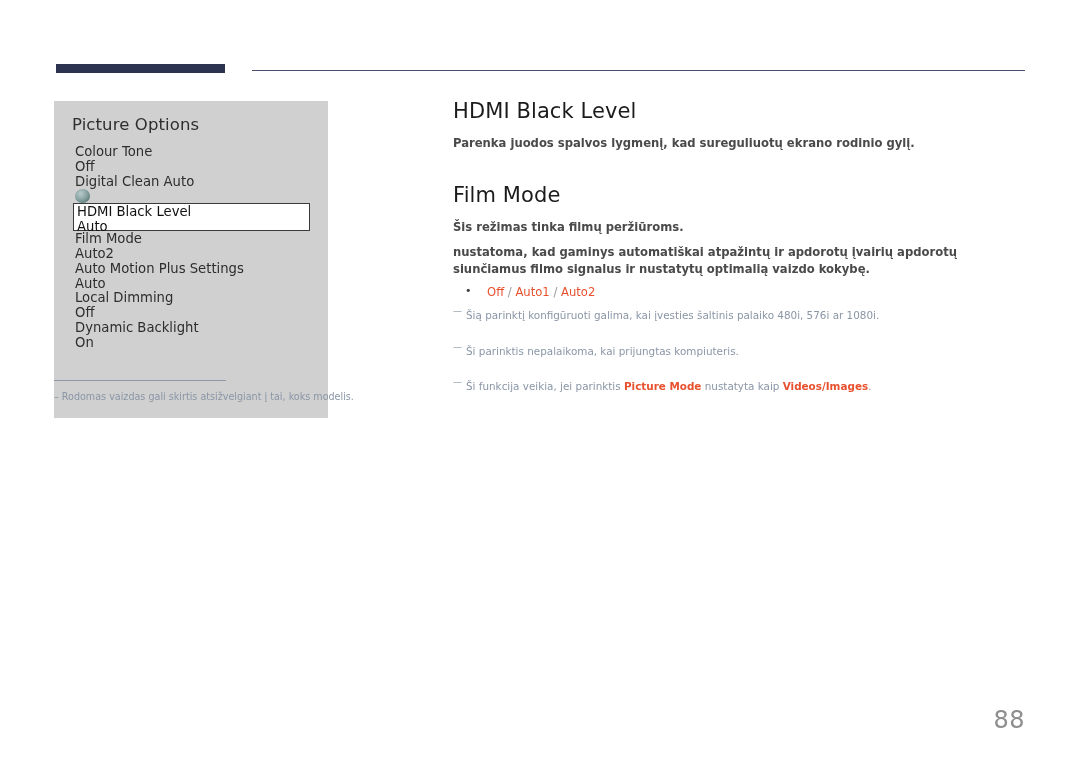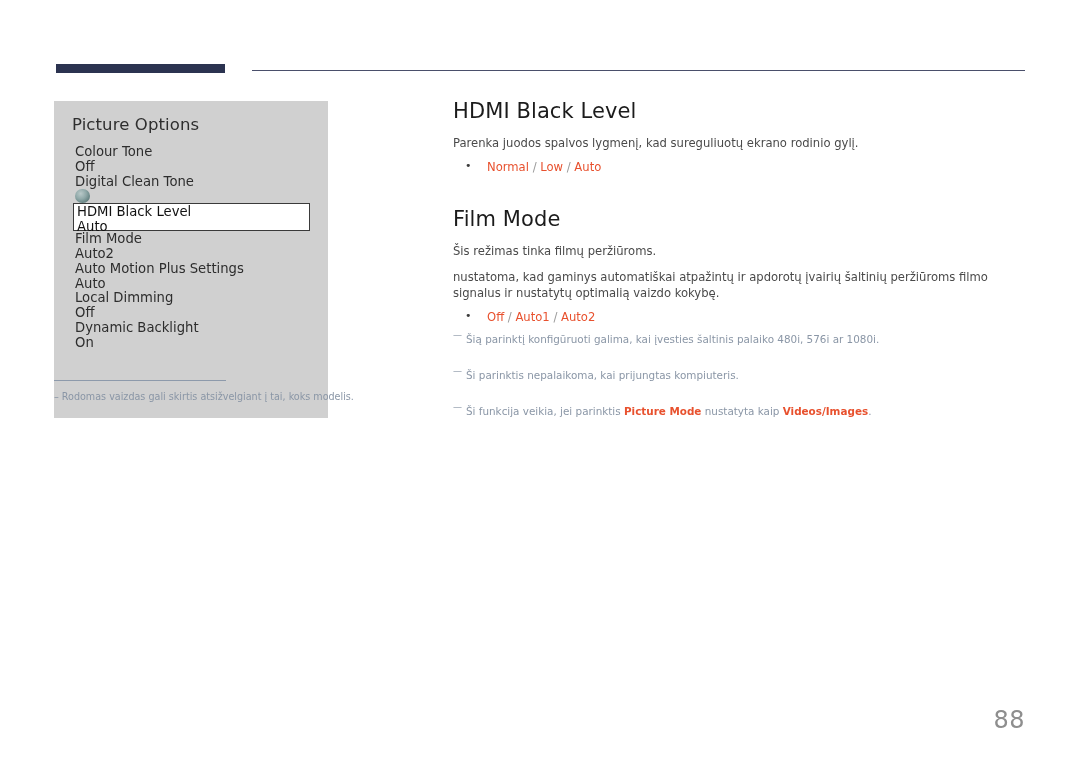--- a/index.html
+++ b/index.html
@@ -146,20 +146,21 @@
     line-height: 1.25;
   }
   .sec-heading.second {
     margin-top: 30px;
   }
   .body-text {
     font-size: 11.6px;
     color: #4a4a4a;
     line-height: 1.42;
     margin: 11px 0 0 0;
+    font-weight: bold;
   }
   .body-text.tight {
     margin-top: 9px;
   }
   ul.opt-list {
     list-style: none;
     margin: 7px 0 0 0;
     padding: 0 0 0 12px;
   }
   ul.opt-list li {
@@ -231,21 +232,21 @@
 <div id="osd-panel">
   <div id="osd-title">Picture Options</div>
   <div class="osd-rows">
 
     <div class="osd-row">
       <span class="osd-label">Colour Tone</span>
       <span class="osd-value">Off</span>
     </div>
 
     <div class="osd-row">
-      <span class="osd-label">Digital Clean Tone</span>
+      <span class="osd-label">Digital Clean Auto</span>
       <span class="osd-dot"></span>
     </div>
 
     <div class="osd-row selected">
       <span class="osd-label">HDMI Black Level</span>
       <span class="osd-value">Auto</span>
     </div>
 
     <div class="osd-row">
       <span class="osd-label">Film Mode</span>
@@ -274,29 +275,24 @@
   <div class="fn-rule"></div>
   <div class="fn-text">
     <span class="fn-dash">–</span><span>Rodomas vaizdas gali skirtis atsižvelgiant į tai, koks modelis.</span>
   </div>
 </div>
 
 <div id="content">
 
   <h1 class="sec-heading">HDMI Black Level</h1>
   <p class="body-text">Parenka juodos spalvos lygmenį, kad sureguliuotų ekrano rodinio gylį.</p>
-  <ul class="opt-list">
-    <li>
-      <span class="opt">Normal</span><span class="sep"> / </span><span class="opt">Low</span><span class="sep"> / </span><span class="opt">Auto</span>
-    </li>
-  </ul>
 
   <h1 class="sec-heading second">Film Mode</h1>
   <p class="body-text">Šis režimas tinka filmų peržiūroms.</p>
-  <p class="body-text tight">nustatoma, kad gaminys automatiškai atpažintų ir apdorotų įvairių šaltinių peržiūroms filmo signalus ir nustatytų optimalią vaizdo kokybę.</p>
+  <p class="body-text tight">nustatoma, kad gaminys automatiškai atpažintų ir apdorotų įvairių apdorotų siunčiamus filmo signalus ir nustatytų optimalią vaizdo kokybę.</p>
   <ul class="opt-list">
     <li>
       <span class="opt">Off</span><span class="sep"> / </span><span class="opt">Auto1</span><span class="sep"> / </span><span class="opt">Auto2</span>
     </li>
   </ul>
 
   <ul class="note-list">
     <li><span>Šią parinktį konfigūruoti galima, kai įvesties šaltinis palaiko 480i, 576i ar 1080i.</span></li>
     <li><span>Ši parinktis nepalaikoma, kai prijungtas kompiuteris.</span></li>
     <li><span>Ši funkcija veikia, jei parinktis </span><span class="note-hl">Picture Mode</span><span> nustatyta kaip </span><span class="note-hl">Videos/Images</span><span>.</span></li>

